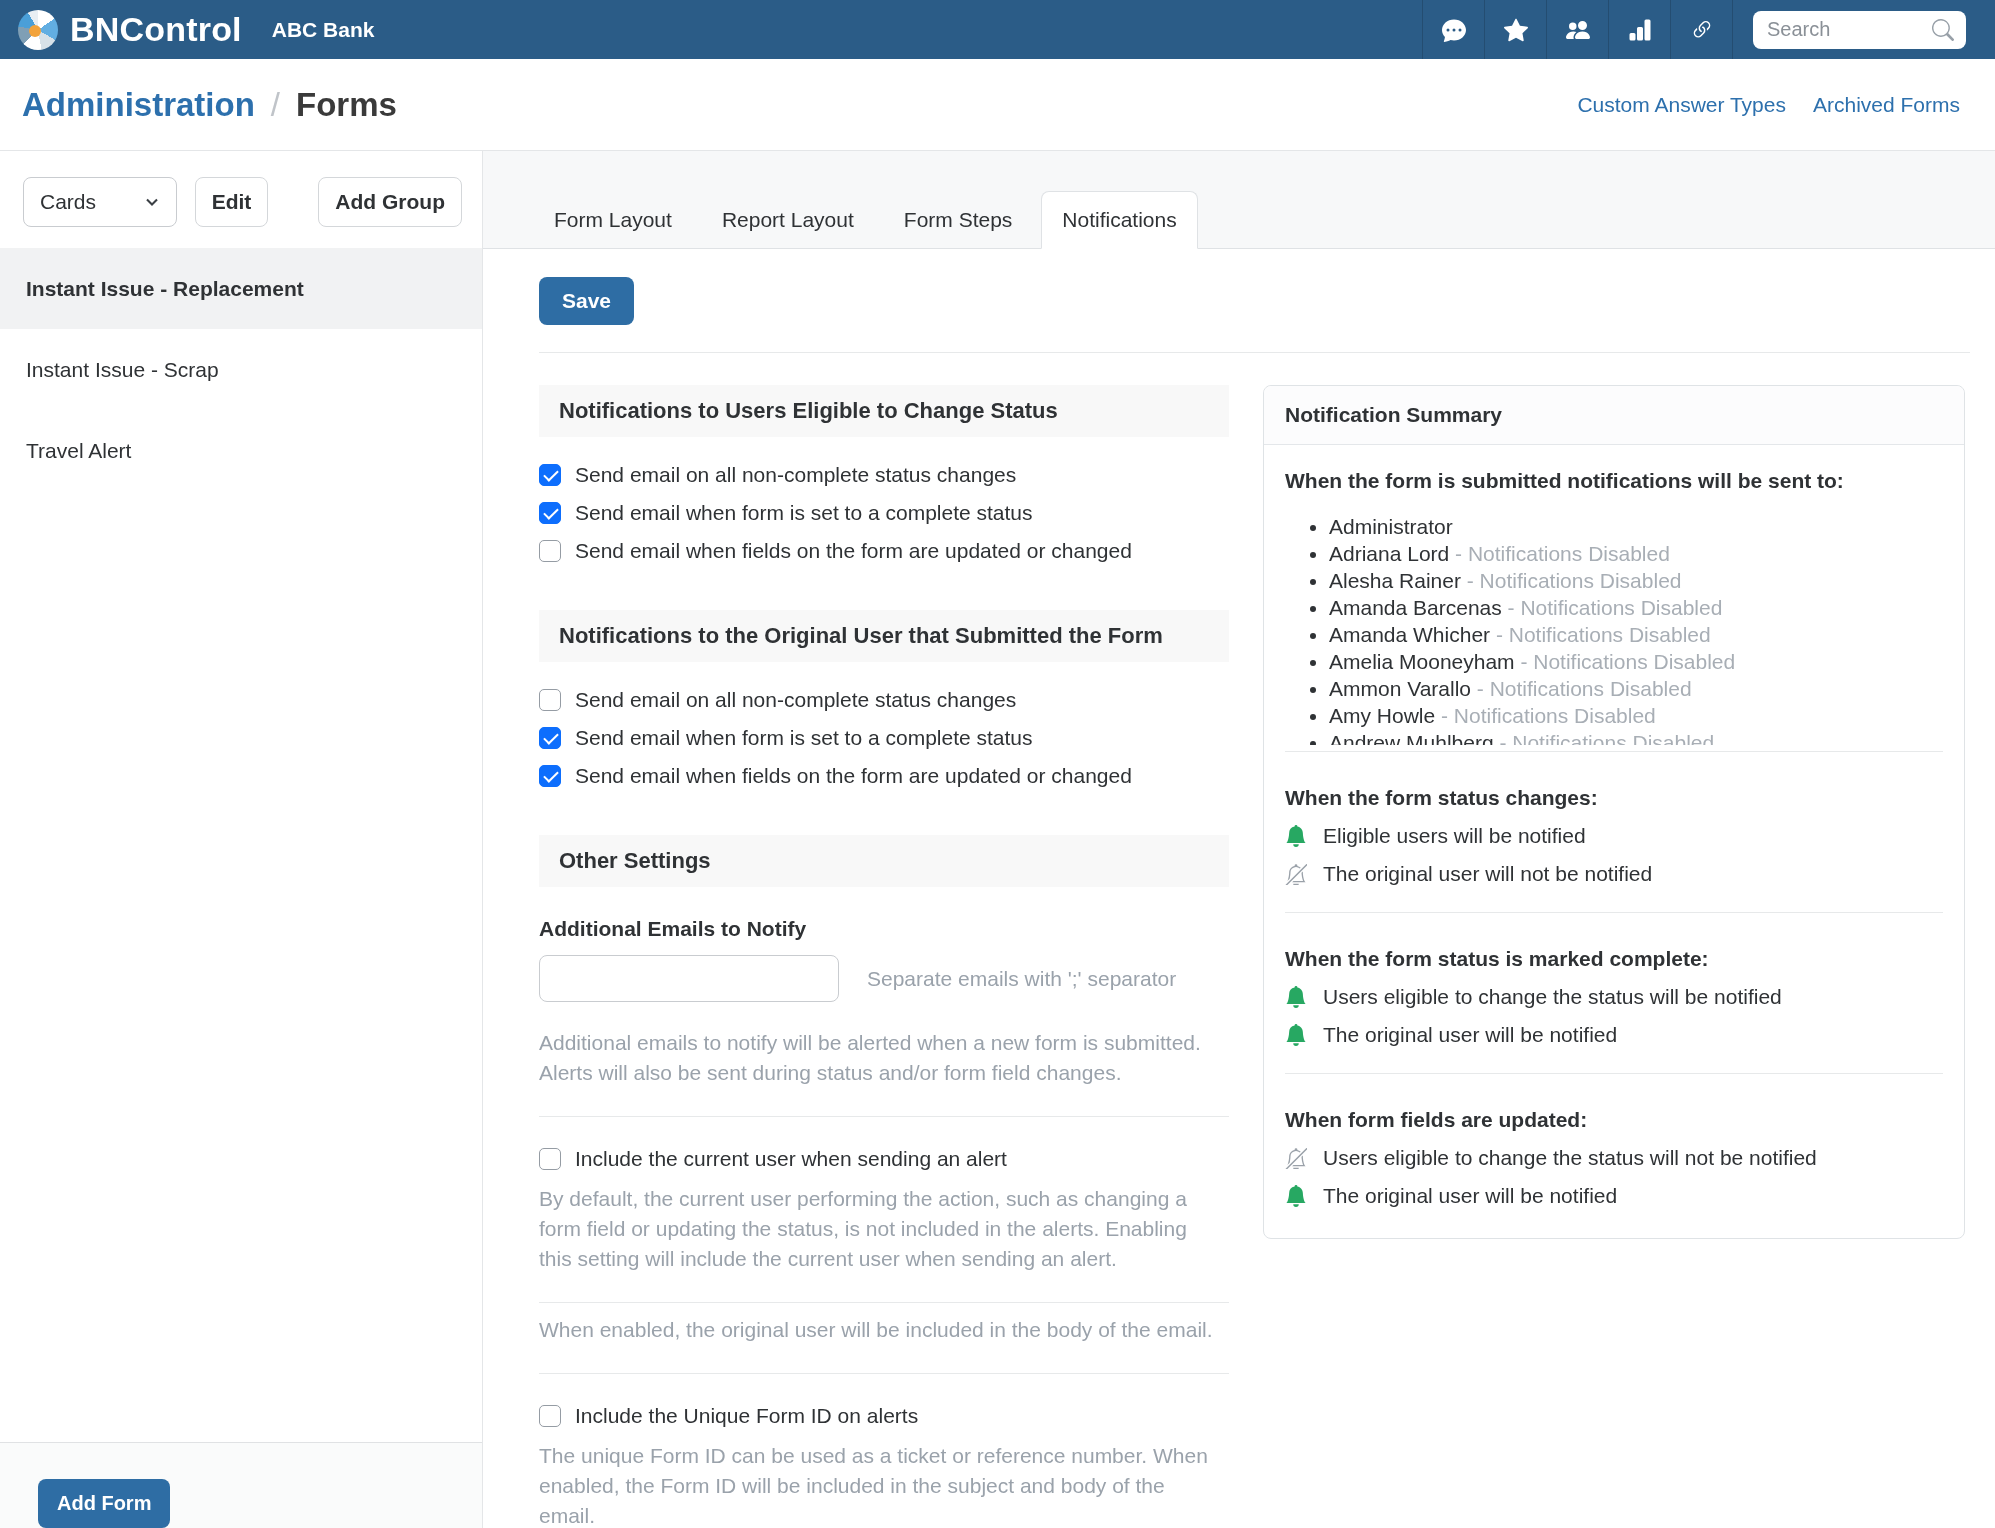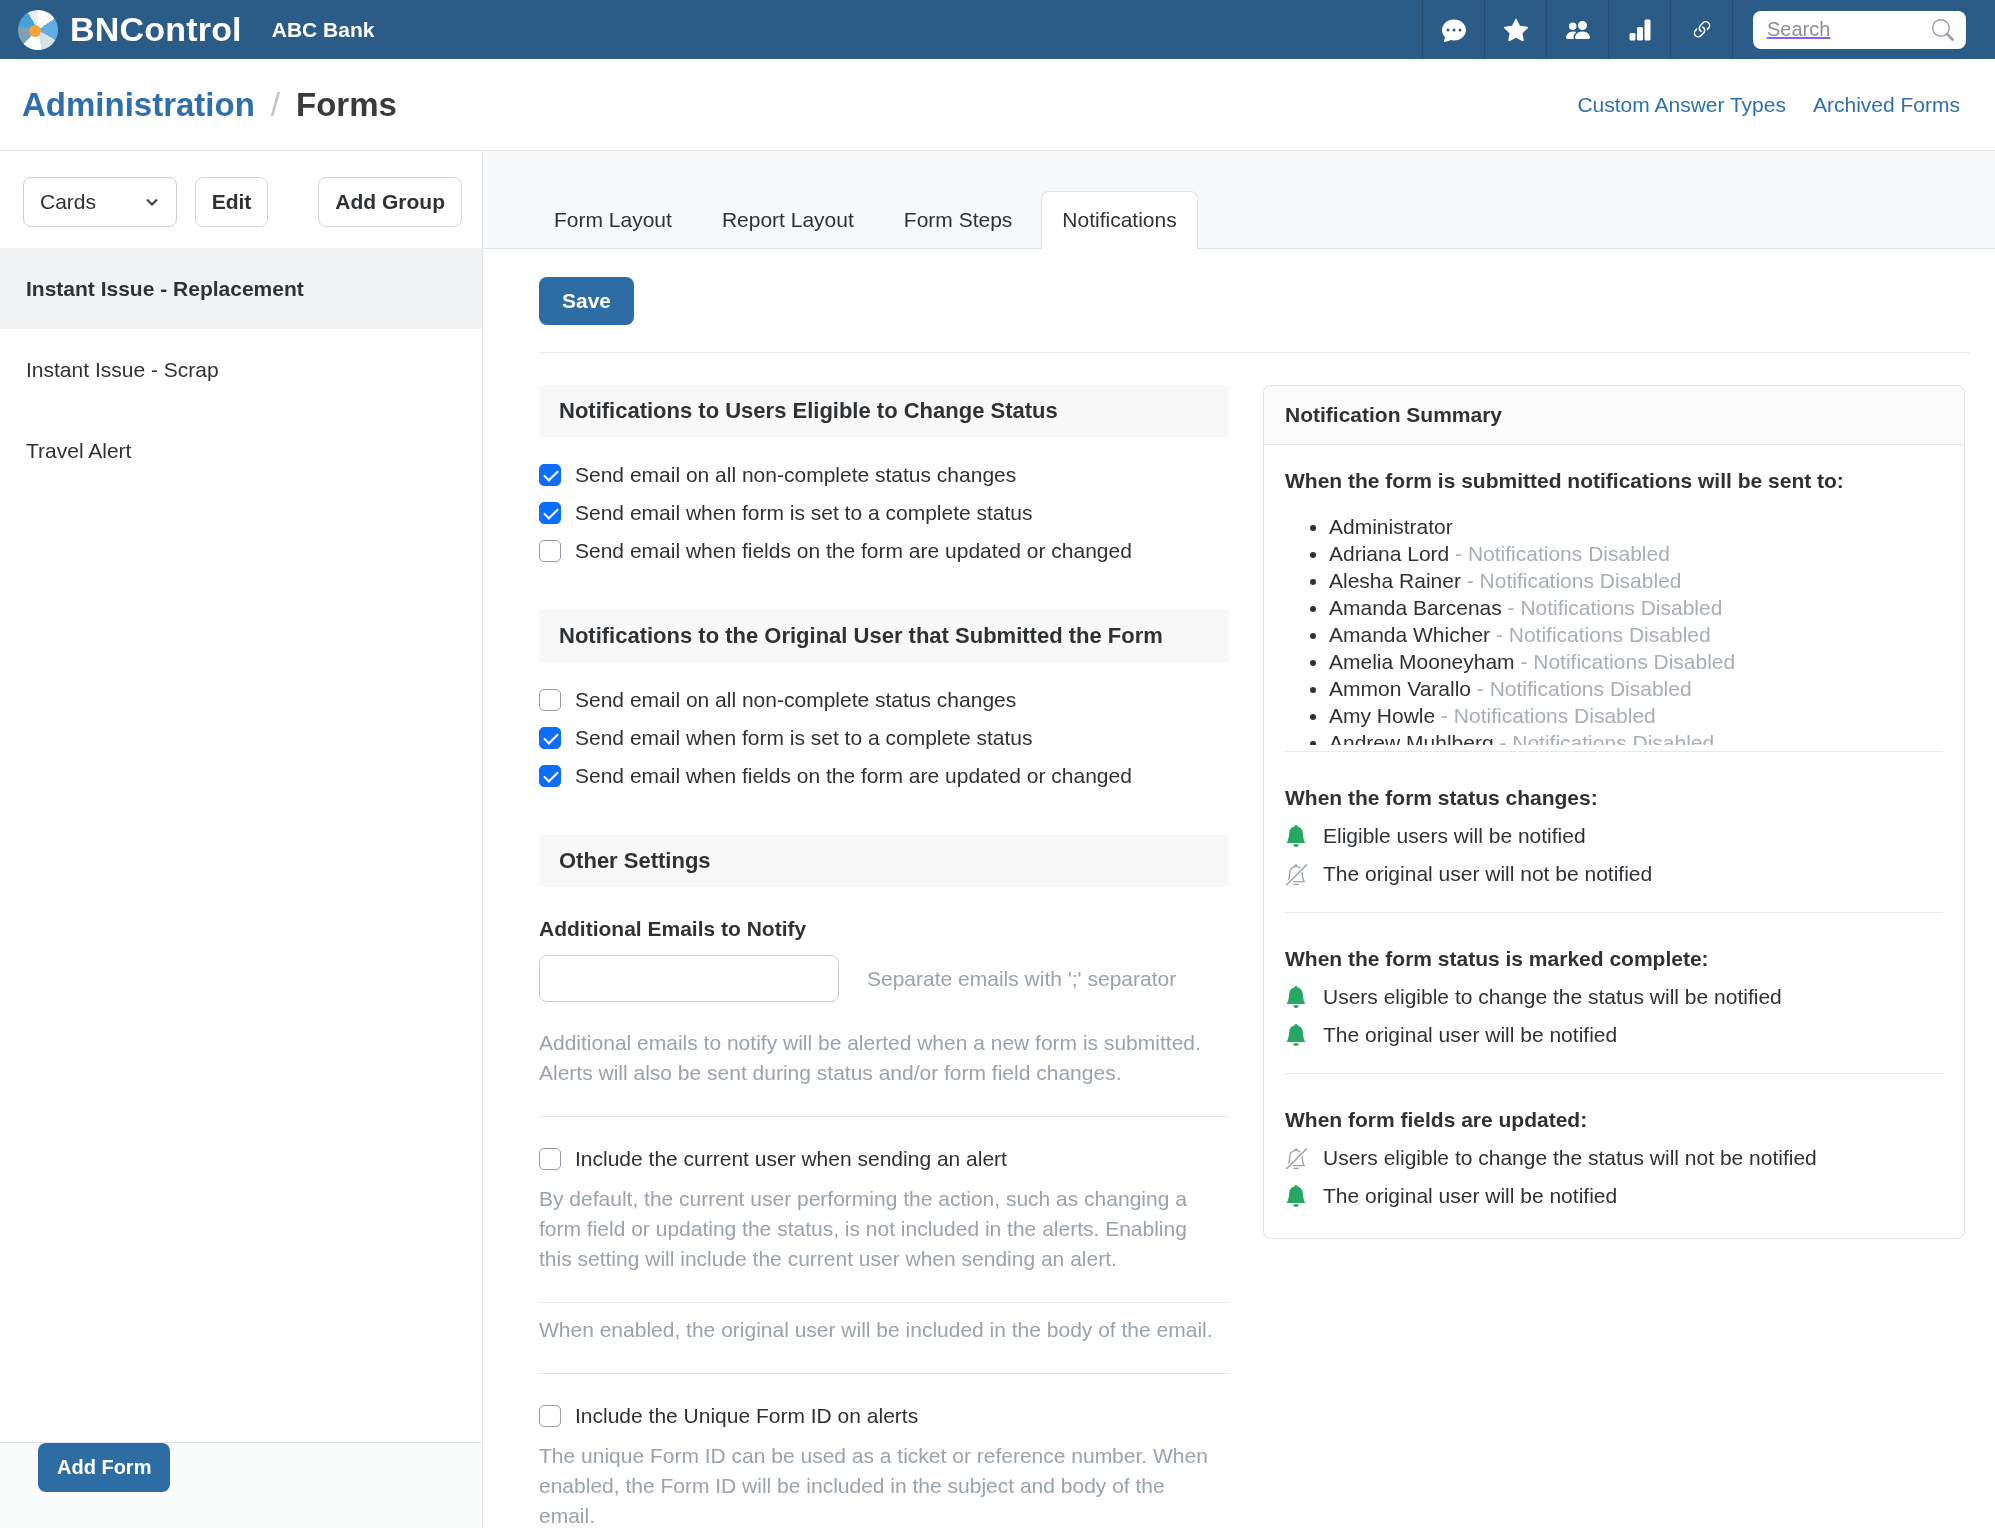--- a/index.html
+++ b/index.html
@@ -16,21 +16,21 @@
     background:#f2a33c; left:11px; top:15px; }
   .brand-name { color:#fff; font-size:34px; font-weight:600; letter-spacing:.2px; }
   .org { color:#fff; font-size:21px; font-weight:700; margin-left:30px; }
   .nav-right { margin-left:auto; display:flex; align-items:stretch; height:100%; }
   .nav-cell { width:62px; display:flex; align-items:center; justify-content:center;
     border-left:1px solid rgba(0,0,0,.16); cursor:pointer; }
   .nav-cell svg { width:24px; height:24px; fill:#fff; }
   .nav-search { display:flex; align-items:center; border-left:1px solid rgba(0,0,0,.16); padding:0 29px 0 20px; }
   .search-wrap { position:relative; }
   .search-input { width:213px; height:38px; border:none; border-radius:8px; padding:0 24px 0 14px;
-    font-size:20px; font-family:inherit; color:#8b5cf6; outline:none;text-decoration:underline; }
+    font-size:20px; font-family:inherit; color:#7f1d1d; outline:none; }
   .search-input::placeholder { color:#8a9097; }
   .search-glyph { position:absolute; right:12px; top:8px; width:22px; height:22px; fill:#98a0a8; }
 
   
   .pagehead { height:92px; display:flex; align-items:center; padding:0 35px 0 22px;
     border-bottom:1px solid #e4e6e8; }
   .crumb-link { color:#2d70ad; font-size:33px; font-weight:700; cursor:pointer; text-decoration:none; }
   .crumb-sep { color:#c0c4c9; font-size:33px; font-weight:400; margin:0 16px; }
   .crumb-here { color:#3a3a3a; font-size:33px; font-weight:700; }
   .headlinks { margin-left:auto; display:flex; gap:27px; }
@@ -44,21 +44,21 @@
     display:flex; align-items:center; justify-content:space-between; padding:0 14px 0 16px;
     font-size:21px; color:#2f3235; cursor:pointer; margin-right:18px; }
   .select svg { width:20px; height:20px; stroke:#3a3f44; stroke-width:2.5; fill:none; }
   .btn-light { background:#fff; border:1px solid #d4d7da; border-radius:8px; font-size:21px;
     font-weight:600; color:#2f3235; padding:12px 16px; cursor:pointer; font-family:inherit; white-space:nowrap; }
   .btn-edit { margin-right:50px;text-align:center; }
   .form-list { flex:1 1 auto; overflow:hidden; }
   .form-item { padding:29px 26px; font-size:21px; line-height:23px; color:#2f3235; cursor:pointer; }
   .form-item.selected { background:#f1f2f3; font-weight:600; }
   .sidebar-footer { border-top:1px solid #e0e2e4; background:#fafbfb; height:86px; flex:none;
-    display:flex; align-items:flex-start; padding-left:38px; }
+    display:flex; align-items:flex-end; padding-left:38px; }
   .btn-primary { background:#2e6da4; color:#fff; border:none; border-radius:8px; font-size:20px;
     font-weight:600; padding:13px 19px; cursor:pointer; font-family:inherit; }
 
   
   .main { flex:1; display:flex; flex-direction:column; min-width:0; }
   .tabbar { position:relative; height:98px; background:#f7f8f9; border-bottom:1px solid #dfe2e5; flex:none; }
   .tabs { position:absolute; left:50px; bottom:-1px; display:flex; }
   .tab { font-size:21px; color:#2f3235; padding:16px 20px; margin-right:8px; cursor:pointer;
     border:1px solid transparent; white-space:nowrap; }
   .tab.active { background:#fff; border-color:#dfe2e5; border-bottom-color:#fff; border-radius:8px 8px 0 0; }

